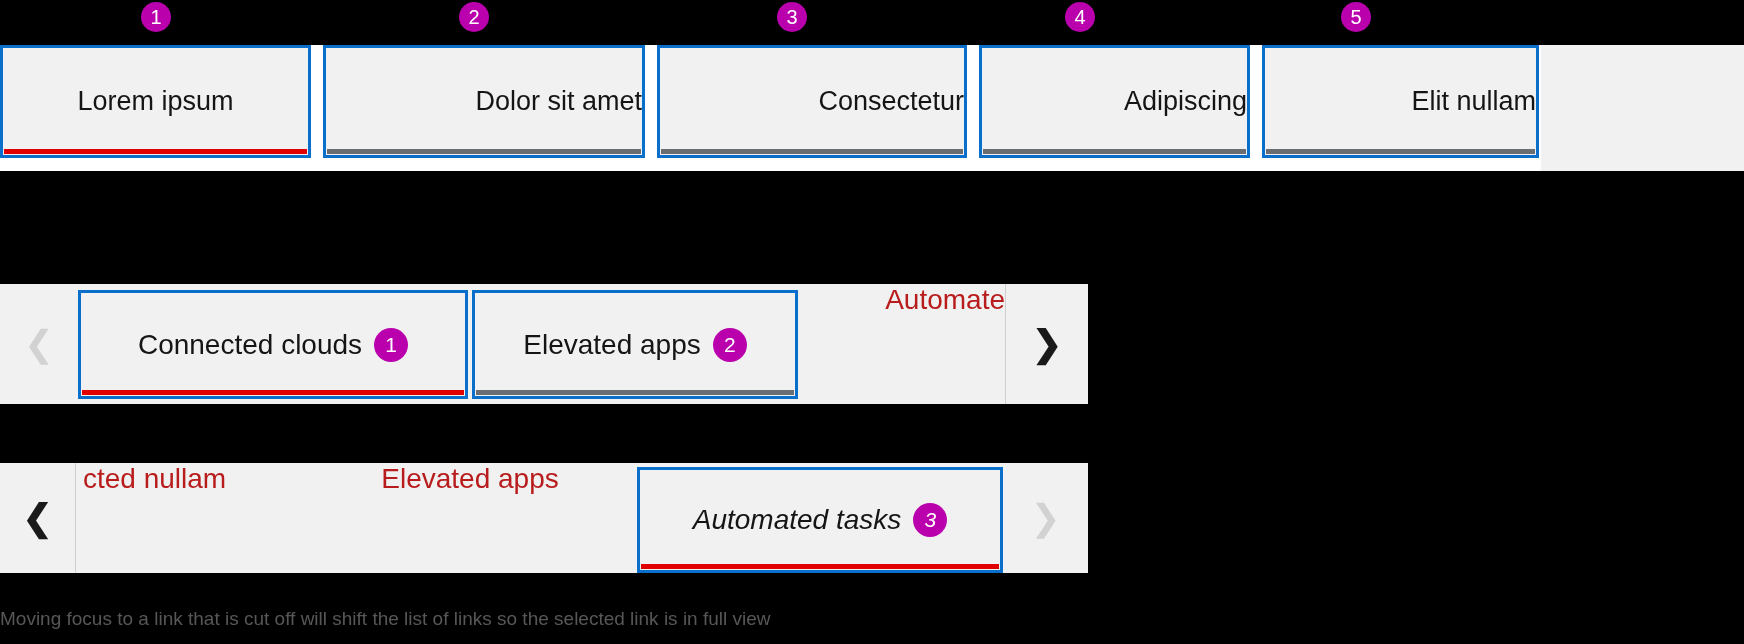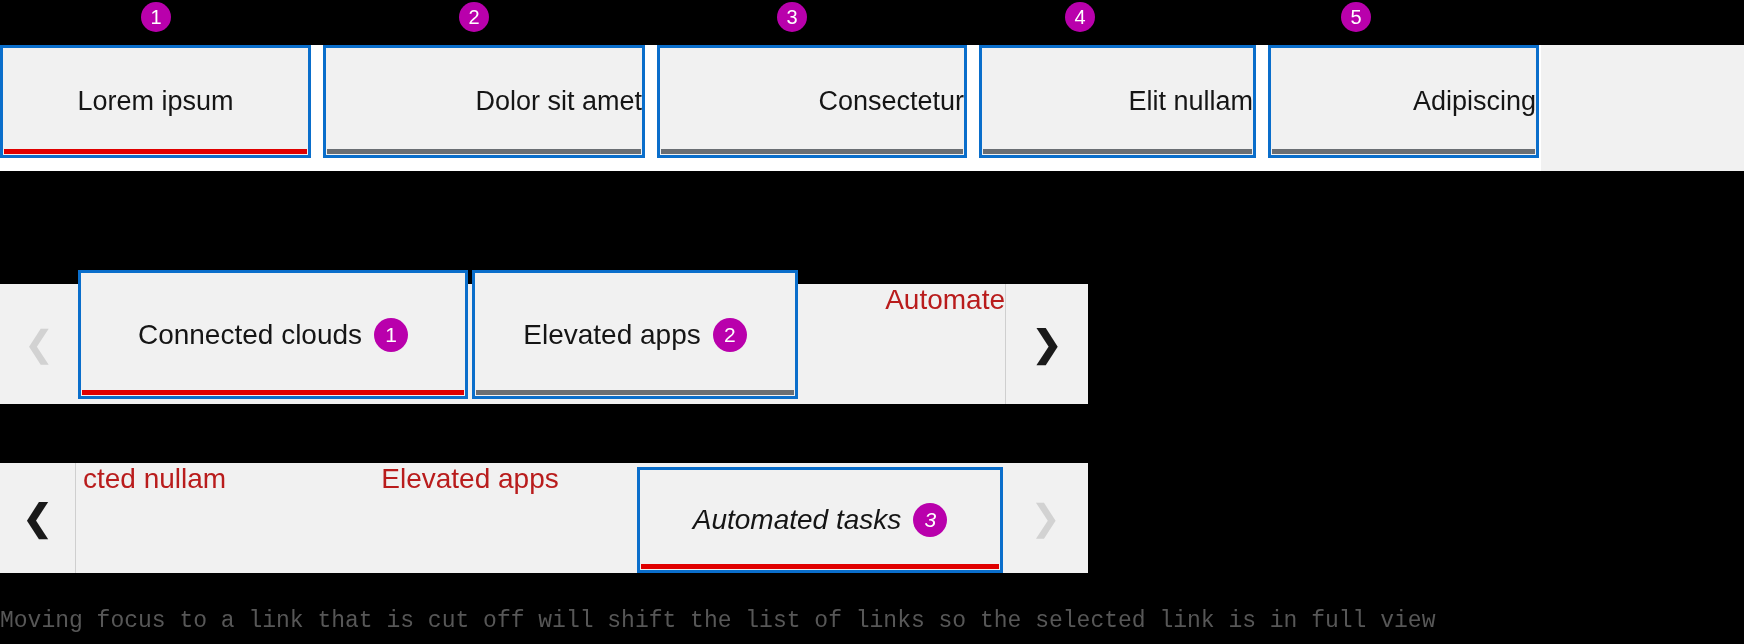--- a/index.html
+++ b/index.html
@@ -30,24 +30,24 @@
   .row3{top:463px;height:110px;}
   .scrollbtn{display:flex;align-items:center;justify-content:center;font-size:36px;}
   .scrollbtn.enabled{color:#1a1a1a;}
   .scrollbtn.disabled{color:#d2d2d2;}
   .vdivider{width:1px;background:#cfcfcf;}
   .inline-badge{width:34px;height:34px;border-radius:50%;background:#b900ac;color:#fff;
                 font-size:21px;display:flex;align-items:center;justify-content:center;
                 margin-left:12px;flex:0 0 auto;}
   .overflow-label{display:flex;align-items:flex-start;color:#b91c1c;font-size:28px;
                   overflow:hidden;white-space:nowrap;}
-  .row2 .tab{font-size:28px;align-self:flex-end;height:129px;margin-bottom:5px;margin-top:34px;}
+  .row2 .tab{font-size:28px;align-self:flex-end;height:109px;margin-bottom:5px;margin-top:34px;}
   .row3 .tab{font-size:28px;align-self:flex-end;height:106px;font-style:italic;}
 
-  .caption{position:absolute;top:608px;left:0;color:#575757;font-size:23px;white-space:nowrap;font-family:Liberation Mono, monospace;}
+  .caption{position:absolute;top:608px;left:0;color:#575757;font-size:19px;white-space:nowrap;}
 </style>
 </head>
 <body>
 
 <div class="stage">
 
   <div class="ann-badge" style="left:141px">1</div>
   <div class="ann-badge" style="left:459px">2</div>
   <div class="ann-badge" style="left:777px">3</div>
   <div class="ann-badge" style="left:1065px">4</div>
@@ -59,26 +59,26 @@
       <span class="underline red"></span>
     </div>
     <div class="tab" style="width:322px">
       <span>Dolor sit amet</span>
       <span class="underline gray"></span>
     </div>
     <div class="tab" style="width:310px">
       <span>Consectetur</span>
       <span class="underline gray"></span>
     </div>
+    <div class="tab" style="width:271px">
+      <span>Adipiscing</span>
+      <span class="underline gray"></span>
+    </div>
     <div class="tab" style="width:277px">
       <span>Elit nullam</span>
-      <span class="underline gray"></span>
-    </div>
-    <div class="tab" style="width:271px">
-      <span>Adipiscing</span>
       <span class="underline gray"></span>
     </div>
     <div class="filler"></div>
   </div>
 
   <div class="scrollrow row2">
     <div class="scrollbtn disabled" style="width:78px">
       <span>❮</span>
     </div>
     <div class="tab" style="width:390px">

